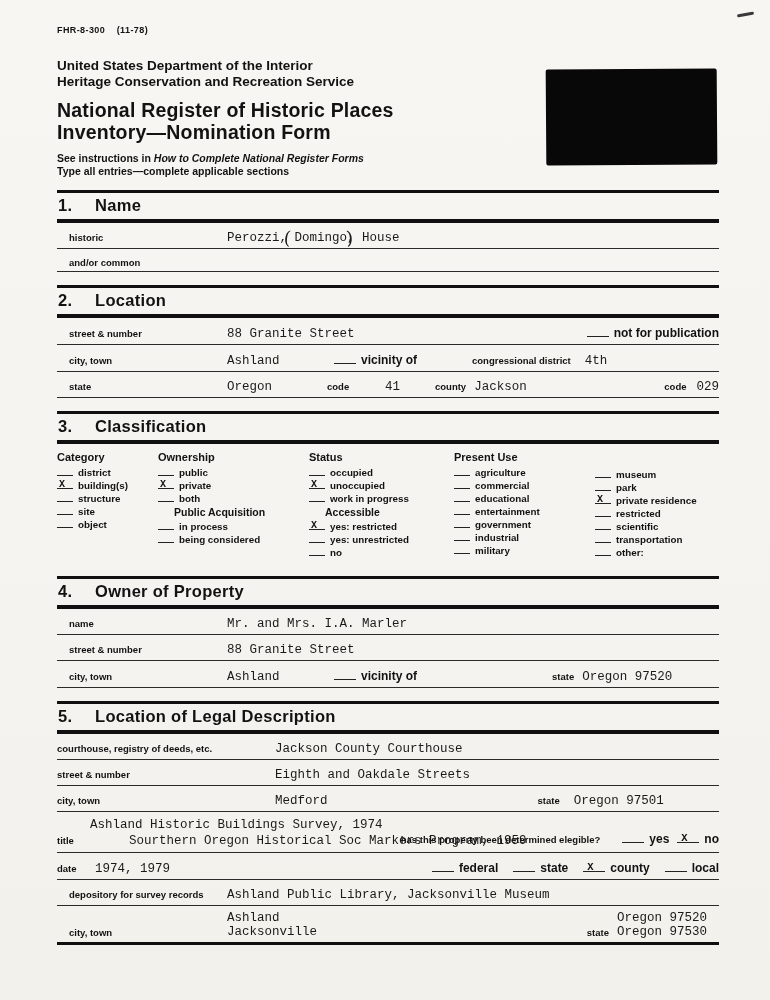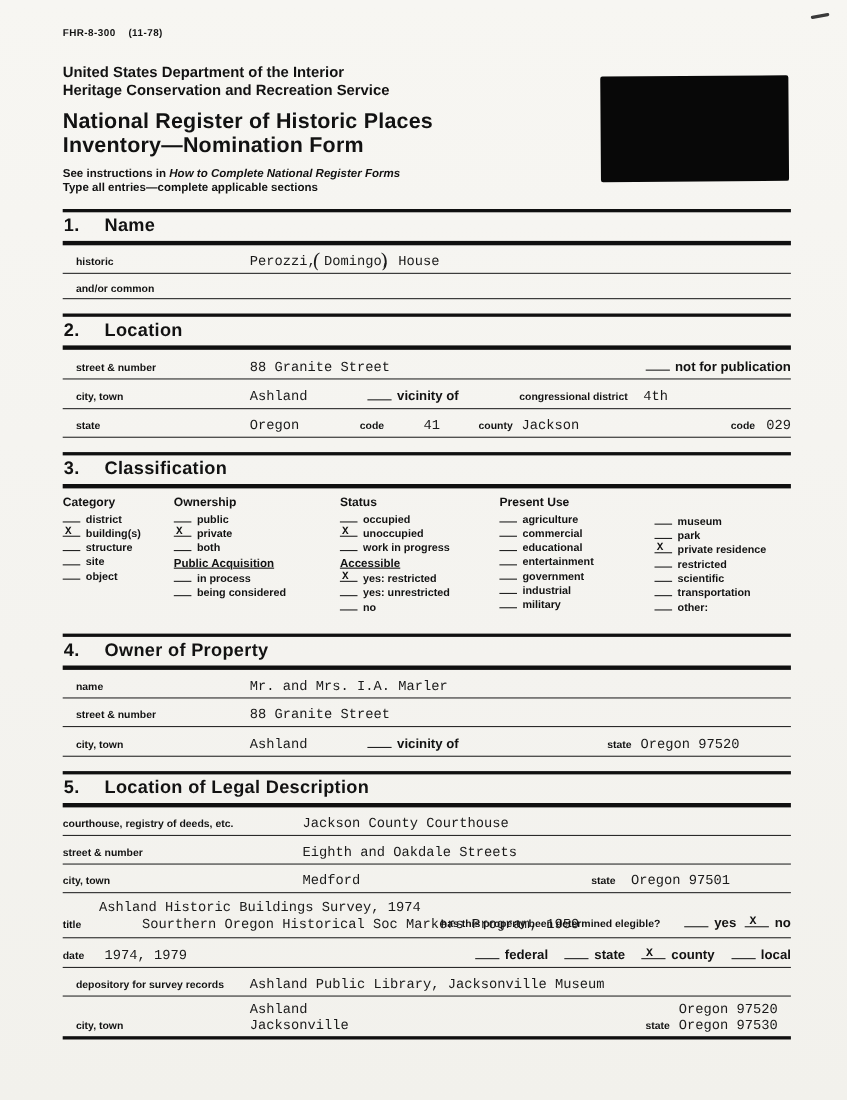--- a/index.html
+++ b/index.html
@@ -39,21 +39,21 @@
   .hv-wrap { position:relative; }
   .hw { position:absolute; top:-4px; font-family:"DejaVu Serif",serif; font-size:18px; color:#1a1a1a; }
   .hw1 { left:57px; transform:rotate(6deg); }
   .hw2 { left:119px; transform:rotate(-4deg); }
 
   .classif { position:relative; height:119px; }
   .col { position:absolute; top:7px; }
   .col-cat { left:0; } .col-own { left:101px; } .col-status { left:252px; }
   .col-pu1 { left:397px; } .col-pu2 { left:538px; top:25px; }
   .col-h { font-size:11px; font-weight:bold; margin-bottom:4px; }
-  .sub-h { font-size:10.5px; font-weight:bold; margin:2px 0 3px;text-decoration:underline; }
+  .sub-h { font-size:10.5px; font-weight:bold; margin:2px 16px 3px; }
   .ci { display:flex; align-items:baseline; margin-bottom:2px; line-height:11px; }
   .ci .cb-line { width:16px; height:7px; margin-right:5px; }
   .ci .cb-lab { font-size:9.8px; }
   .ci .cb-mark { left:2px; font-size:10px; }
 
   .s6-title { position:relative; border-bottom:1px solid #2a2a2a; padding:6px 0 4px; }
   .s6-line1 { padding-left:33px; }
   .s6-line2 { display:flex; align-items:baseline; margin-top:2px; }
   .s6-elig { position:absolute; right:0; bottom:6px; display:flex; align-items:baseline; white-space:nowrap; }
   .s6-elig .lab { margin-right:14px; }

